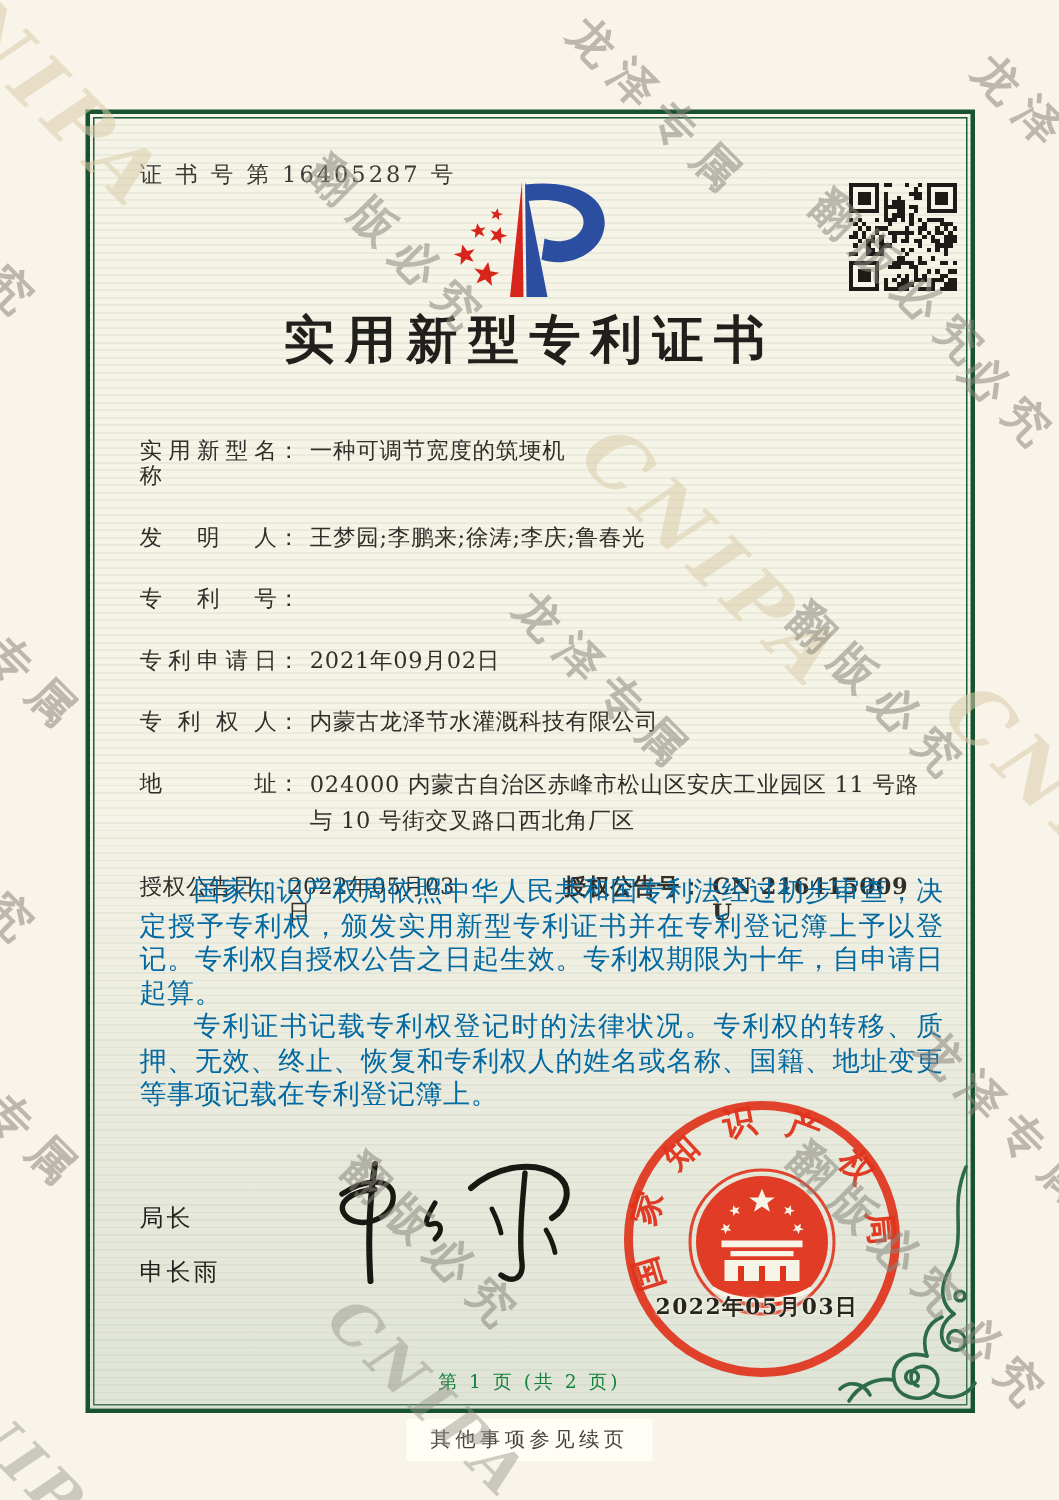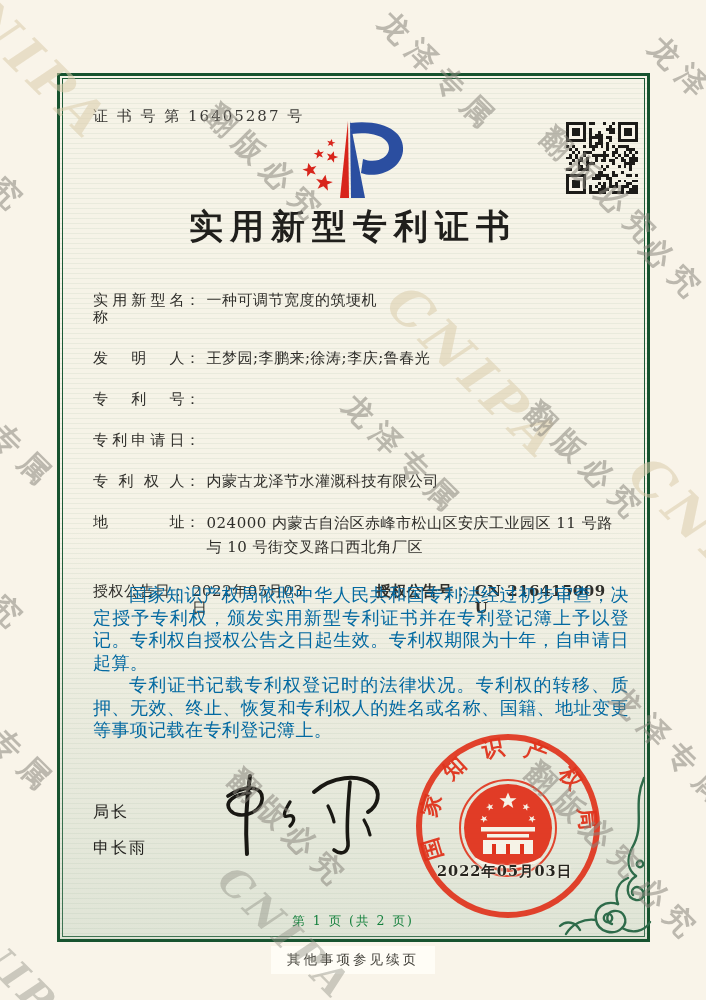--- a/index.html
+++ b/index.html
@@ -323,20 +323,21 @@
           <span class="colon">：</span>
         <span class="val">王梦园;李鹏来;徐涛;李庆;鲁春光</span>
       </div>
       <div class="frow tight">
         <span class="lbl">专利号</span>
           <span class="colon">：</span>
       </div>
       <div class="frow tight">
         <span class="lbl">专利申请日</span>
           <span class="colon">：</span>
+        <span class="val">2021年09月02日</span>
       </div>
       <div class="frow tight">
         <span class="lbl">专利权人</span>
           <span class="colon">：</span>
         <span class="val">内蒙古龙泽节水灌溉科技有限公司</span>
       </div>
       <div class="frow">
         <span class="lbl">地址</span>
           <span class="colon">：</span>
         <span class="val">024000  内蒙古自治区赤峰市松山区安庆工业园区 11 号路与 10 号街交叉路口西北角厂区</span>

